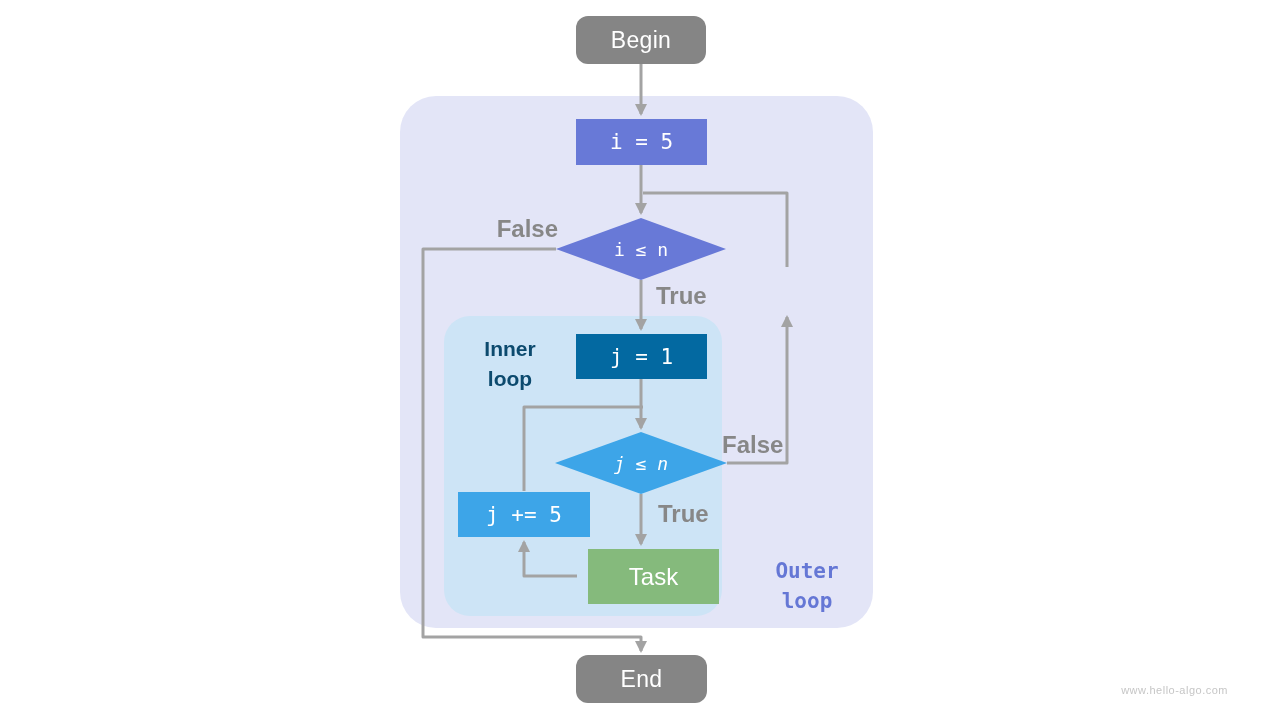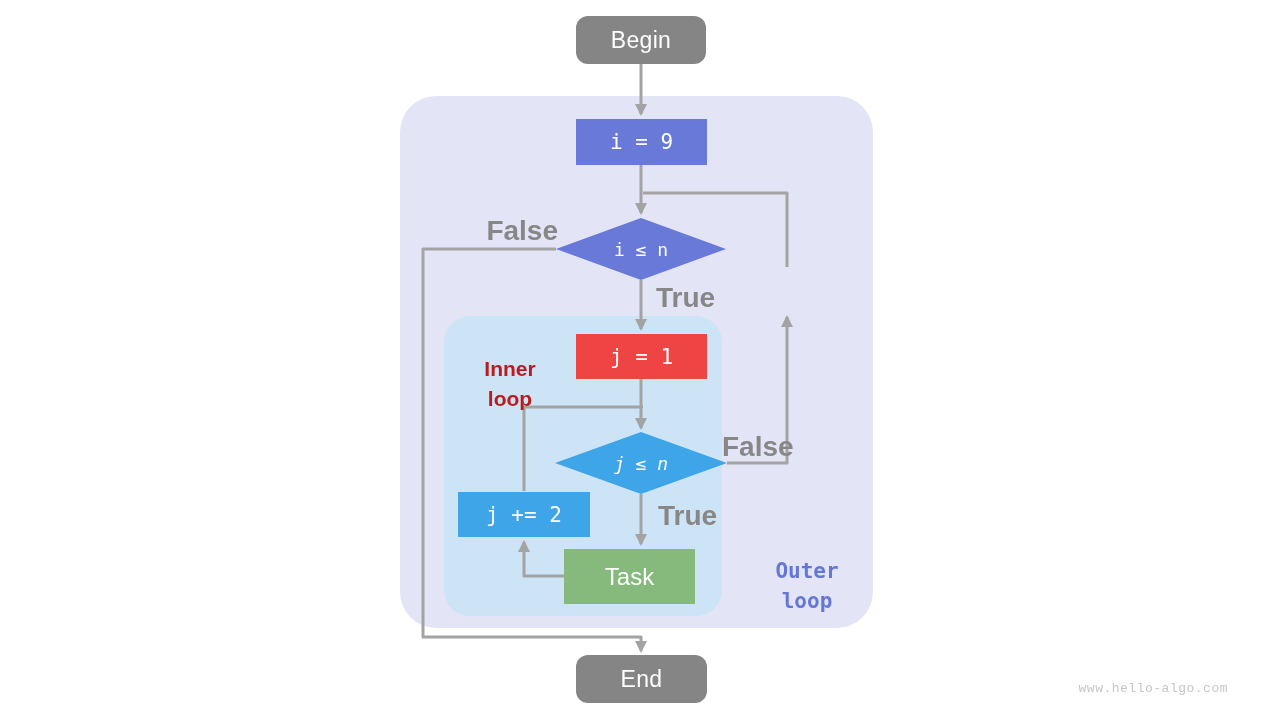--- a/index.html
+++ b/index.html
@@ -14,33 +14,33 @@
   .terminal{border-radius:12px;font-size:23px;letter-spacing:0.3px;}
   .mono{font-family:"DejaVu Sans Mono",monospace;font-size:21px;}
   .diamond{clip-path:polygon(50% 0,100% 50%,50% 100%,0 50%);font-size:18px;}
   #begin-node{left:576px;top:16px;width:130px;height:48px;}
   #init-i-node{left:576px;top:119px;width:131px;height:46px;}
   #cond-i-node{left:556px;top:218px;width:170px;height:62px;}
   #inc-i-node{left:721px;top:267px;width:133px;height:45px;}
   #init-j-node{left:576px;top:334px;width:131px;height:45px;}
   #cond-j-node{left:555px;top:432px;width:172px;height:62px;}
   #inc-j-node{left:458px;top:492px;width:132px;height:45px;}
-  #task-node{left:564px;top:549px;width:131px;height:55px;font-size:24px;}
+  #task-node{left:588px;top:549px;width:131px;height:55px;font-size:24px;}
   #end-node{left:576px;top:655px;width:131px;height:48px;}
-  .edge-label{position:absolute;font-weight:bold;font-size:28px;}
+  .edge-label{position:absolute;font-weight:bold;font-size:24px;}
   #outer-false-label{left:478px;top:215px;width:80px;text-align:right;}
   #outer-true-label{left:656px;top:282px;}
   #inner-false-label{left:722px;top:431px;}
   #inner-true-label{left:658px;top:500px;}
   .loop-label{position:absolute;text-align:center;font-weight:bold;line-height:30px;}
   #inner-loop-label{left:455px;top:334px;width:110px;font-size:21px;}
   #outer-loop-label{left:748px;top:556px;width:118px;font-size:21px;
                     font-family:"DejaVu Sans Mono",monospace;}
-  #watermark{position:absolute;right:40px;bottom:24px;font-family:Liberation Mono, monospace;
-             font-size:13px;letter-spacing:0.5px;}
+  #watermark{position:absolute;right:40px;bottom:24px;font-family:Liberation Sans, sans-serif;
+             font-size:11px;letter-spacing:0.5px;}
 </style>
 </head>
 <body>
 
 <div class="canvas">
 
   <div id="outer-container" class="container" style="background-color: rgb(227, 229, 247);"></div>
   <div id="inner-container" class="container" style="background-color: rgb(205, 228, 246);"></div>
 
   <svg class="edges" viewBox="0 0 1280 720" xmlns="http://www.w3.org/2000/svg">
@@ -58,41 +58,41 @@
       <polyline points="641,379 641,428" marker-end="url(#arrow)"></polyline>
       <polyline points="524,491 524,407 643,407"></polyline>
       <polyline points="727,463 787,463 787,317" marker-end="url(#arrow)"></polyline>
       <polyline points="641,494 641,544" marker-end="url(#arrow)"></polyline>
       <polyline points="577,576 524,576 524,542" marker-end="url(#arrow)"></polyline>
     </g>
   </svg>
 
   <div id="begin-node" class="node terminal" style="background-color: rgb(133, 133, 133);">Begin</div>
 
-  <div id="init-i-node" class="node mono" style="background-color: rgb(104, 121, 215);">i = 9</div>
+  <div id="init-i-node" class="node mono" style="background-color: rgb(104, 121, 215);">i = 5</div>
 
   <div id="cond-i-node" class="node mono diamond" style="background-color: rgb(104, 121, 215);">i ≤ n</div>
 
 
-  <div id="init-j-node" class="node mono" style="background-color: #ef4444;">j = 1</div>
+  <div id="init-j-node" class="node mono" style="background-color: #0369a1;">j = 1</div>
 
   <div id="cond-j-node" class="node mono diamond" style="background-color: rgb(61, 165, 232); font-style: italic;">j ≤ n</div>
 
-  <div id="inc-j-node" class="node mono" style="background-color: rgb(61, 165, 232);">j += 2</div>
+  <div id="inc-j-node" class="node mono" style="background-color: rgb(61, 165, 232);">j += 5</div>
 
   <div id="task-node" class="node" style="background-color: rgb(133, 186, 124);">Task</div>
 
   <div id="end-node" class="node terminal" style="background-color: rgb(133, 133, 133);">End</div>
 
   <div id="outer-false-label" class="edge-label" style="color: rgb(135, 135, 135);">False</div>
   <div id="outer-true-label" class="edge-label" style="color: rgb(135, 135, 135);">True</div>
   <div id="inner-false-label" class="edge-label" style="color: rgb(135, 135, 135);">False</div>
   <div id="inner-true-label" class="edge-label" style="color: rgb(135, 135, 135);">True</div>
 
-  <div id="inner-loop-label" class="loop-label" style="color: #b91c1c; margin-top: 20px;">
+  <div id="inner-loop-label" class="loop-label" style="color: #0c4a6e;">
     <div>Inner</div>
     <div>loop</div>
   </div>
 
   <div id="outer-loop-label" class="loop-label" style="color: rgb(101, 119, 213); text-align: center;">
     <div>Outer</div>
     <div>loop</div>
   </div>
 
   <div id="watermark" style="color: rgb(198, 198, 198);">www.hello-algo.com</div>

